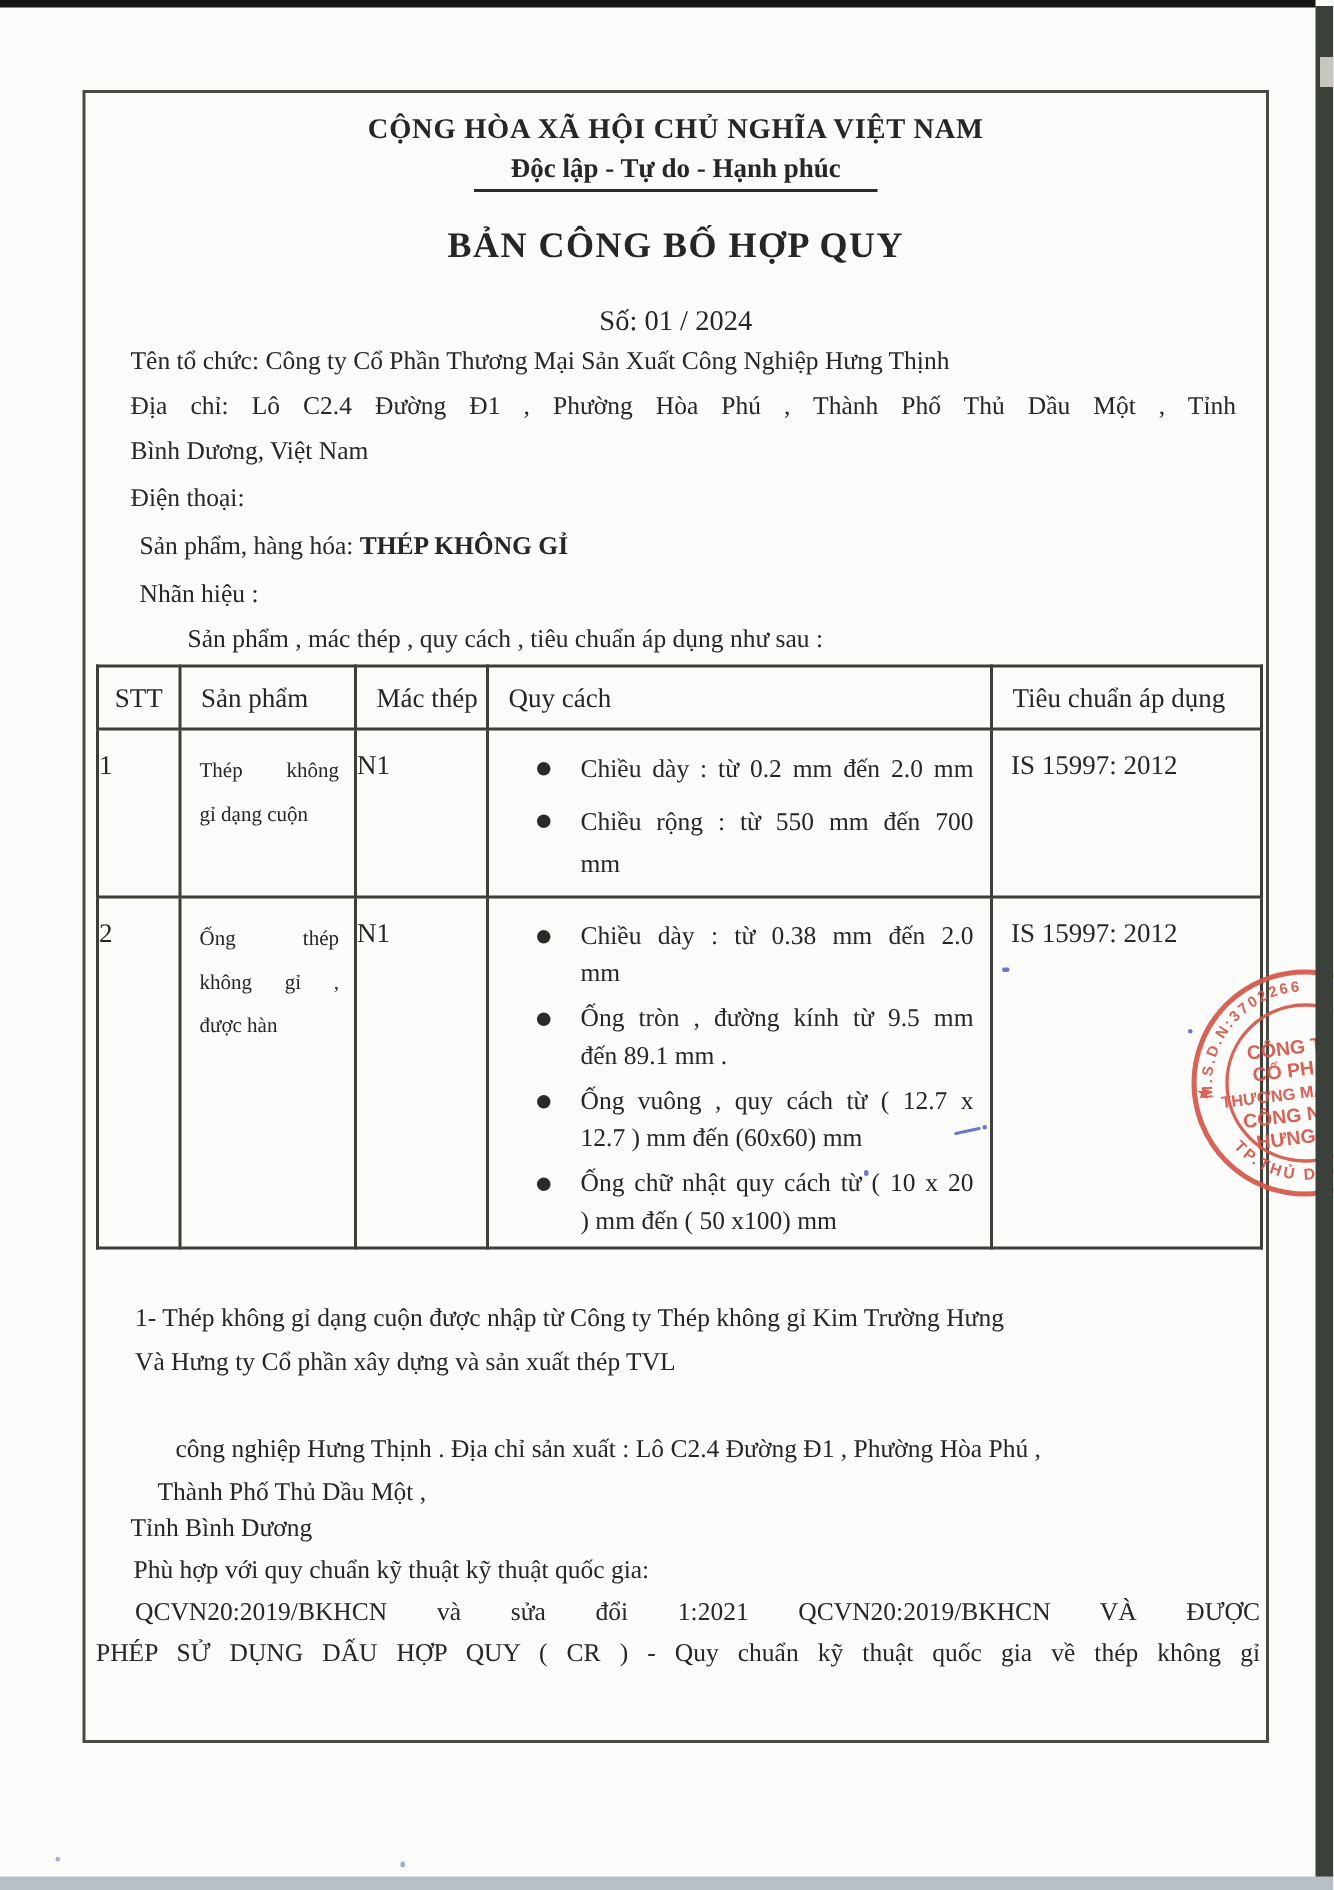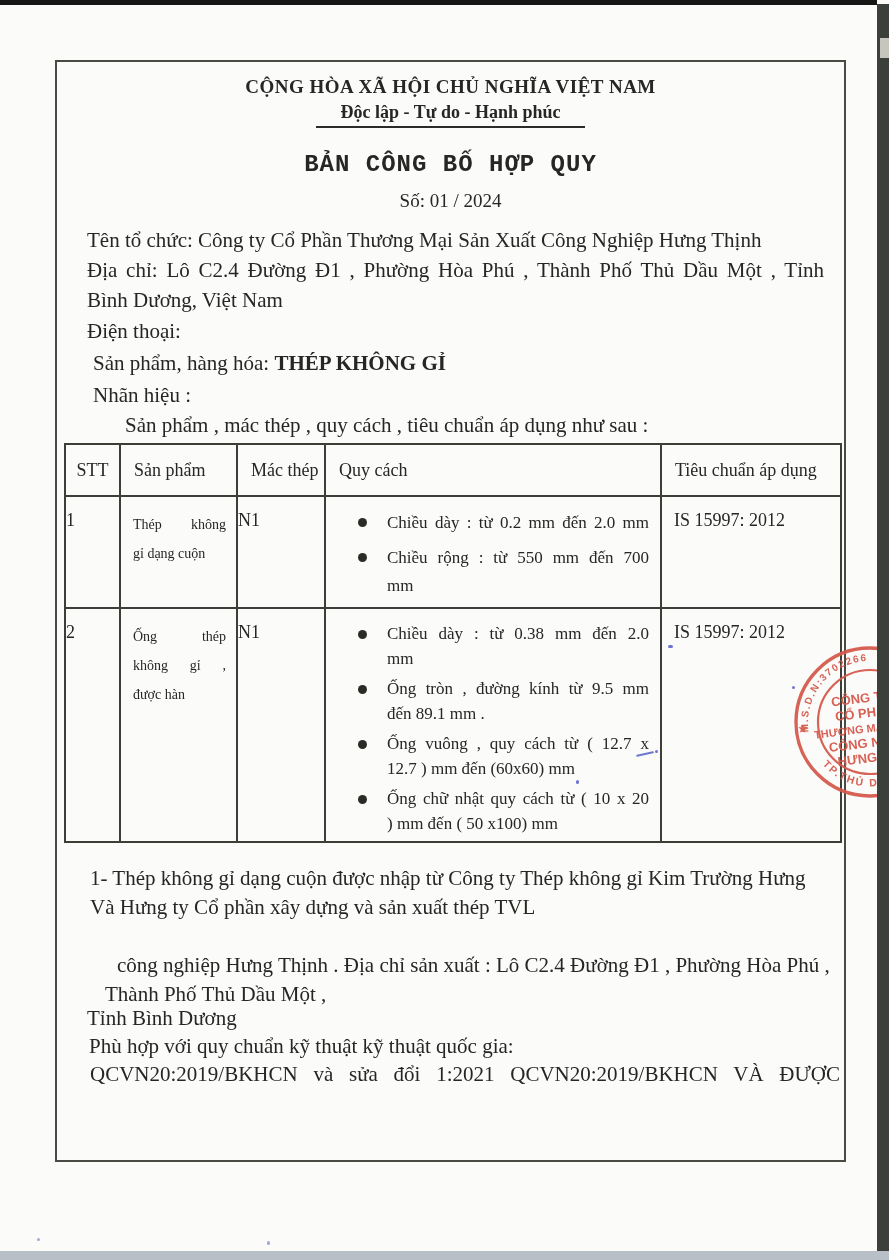--- a/index.html
+++ b/index.html
@@ -15,32 +15,32 @@
 
   
   .frame{position:absolute;left:55px;top:60px;width:791px;height:1102px;
          border:2px solid #4a4a45;box-sizing:border-box;z-index:1;background:transparent;}
 
   .abs{position:absolute;}
   .ctrline{left:0;width:787px;text-align:center;}
   .nat-title{top:14px;font-weight:bold;font-size:19px;letter-spacing:.5px;}
   .motto{top:40px;font-weight:bold;font-size:18px;}
   .motto span{display:inline-block;border-bottom:2px solid #2b2b28;padding:0 24px 3px 24px;}
-  .doc-title{top:89px;font-weight:bold;font-size:24px;letter-spacing:1px;font-family:Liberation Mono, monospace;}
-  .doc-number{top:128px;font-size:19px;font-family:Liberation Serif, serif;}
-
-  .bodyline{font-size:21px;line-height:27px;}
+  .doc-title{top:89px;font-weight:bold;font-size:24px;letter-spacing:1px;}
+  .doc-number{top:142px;font-size:19px;font-family:Liberation Serif, serif;}
+
+  .bodyline{font-size:17px;line-height:27px;}
   .j{text-align:justify;text-align-last:justify;}
 
   
   table.tbl{position:absolute;left:7px;top:381px;width:776px;border-collapse:collapse;
             table-layout:fixed;font-size:18px;}
   .tbl td,.tbl th{border:2px solid #3e3e39;vertical-align:top;overflow:hidden;
                   font-weight:normal;text-align:left;box-sizing:border-box;padding:0;}
-  .tbl thead th{height:52px;vertical-align:middle;padding-left:13px;font-size:18px;}
+  .tbl thead th{height:42px;vertical-align:middle;padding-left:13px;font-size:18px;}
   .tbl thead th.h-stt{text-align:center;padding-left:0;}
   .tr1{height:100px;}
   .tr2{height:232px;}
   .c-stt{text-align:center;padding-top:13px !important;}
   .c-prod{padding:13px 10px 0 12px !important;}
   .pl{display:block;line-height:29px;font-size:14px;}
   .tr2 .pl{line-height:29px;}
   .pj{text-align:justify;text-align-last:justify;}
   .c-grade{text-align:center;padding-top:13px !important;}
   .c-std{padding:13px 6px 0 12px !important;}
@@ -177,20 +177,21 @@
       </tbody>
     </table>
 
     <div class="abs bodyline" style="left:33px;top:803px;">1- Thép không gỉ dạng cuộn được nhập từ Công ty Thép không gỉ Kim Trường Hưng</div>
     <div class="abs bodyline" style="left:33px;top:832px;">Và Hưng ty Cổ phần xây dựng và sản xuất thép TVL</div>
     <div class="abs bodyline" style="left:60px;top:890px;">công nghiệp Hưng Thịnh . Địa chỉ sản xuất : Lô C2.4 Đường Đ1 , Phường Hòa Phú ,</div>
     <div class="abs bodyline" style="left:48px;top:919px;">Thành Phố Thủ Dầu Một ,</div>
     <div class="abs bodyline" style="left:30px;top:943px;">Tỉnh Bình Dương</div>
     <div class="abs bodyline" style="left:32px;top:971px;">Phù hợp với quy chuẩn kỹ thuật kỹ thuật quốc gia:</div>
     <div class="abs bodyline j" style="left:33px;top:999px;width:750px;">QCVN20:2019/BKHCN và sửa đổi 1:2021 QCVN20:2019/BKHCN VÀ ĐƯỢC</div>
+    <div class="abs bodyline j" style="left:7px;top:1026px;width:776px;">PHÉP SỬ DỤNG DẤU HỢP QUY ( CR ) - Quy chuẩn kỹ thuật quốc gia về thép không gỉ</div>
 
   </div>
 
   <svg class="stamp" viewBox="0 0 160 160">
     <circle class="so" cx="80" cy="80" r="74"></circle>
     <circle class="si" cx="80" cy="80" r="52"></circle>
     <path id="arcTop" d="M 19,92 A 62,62 0 1 1 141,92" fill="none"></path>
     <path id="arcBot" d="M 22,106 A 63,63 0 0 0 138,106" fill="none"></path>
     <text class="rim"><textPath href="#arcTop" startOffset="2">M.S.D.N:3702266</textPath></text>
     <text class="rimb" text-anchor="middle"><textPath href="#arcBot" startOffset="50%">TP.THỦ DẦU MỘ</textPath></text>

